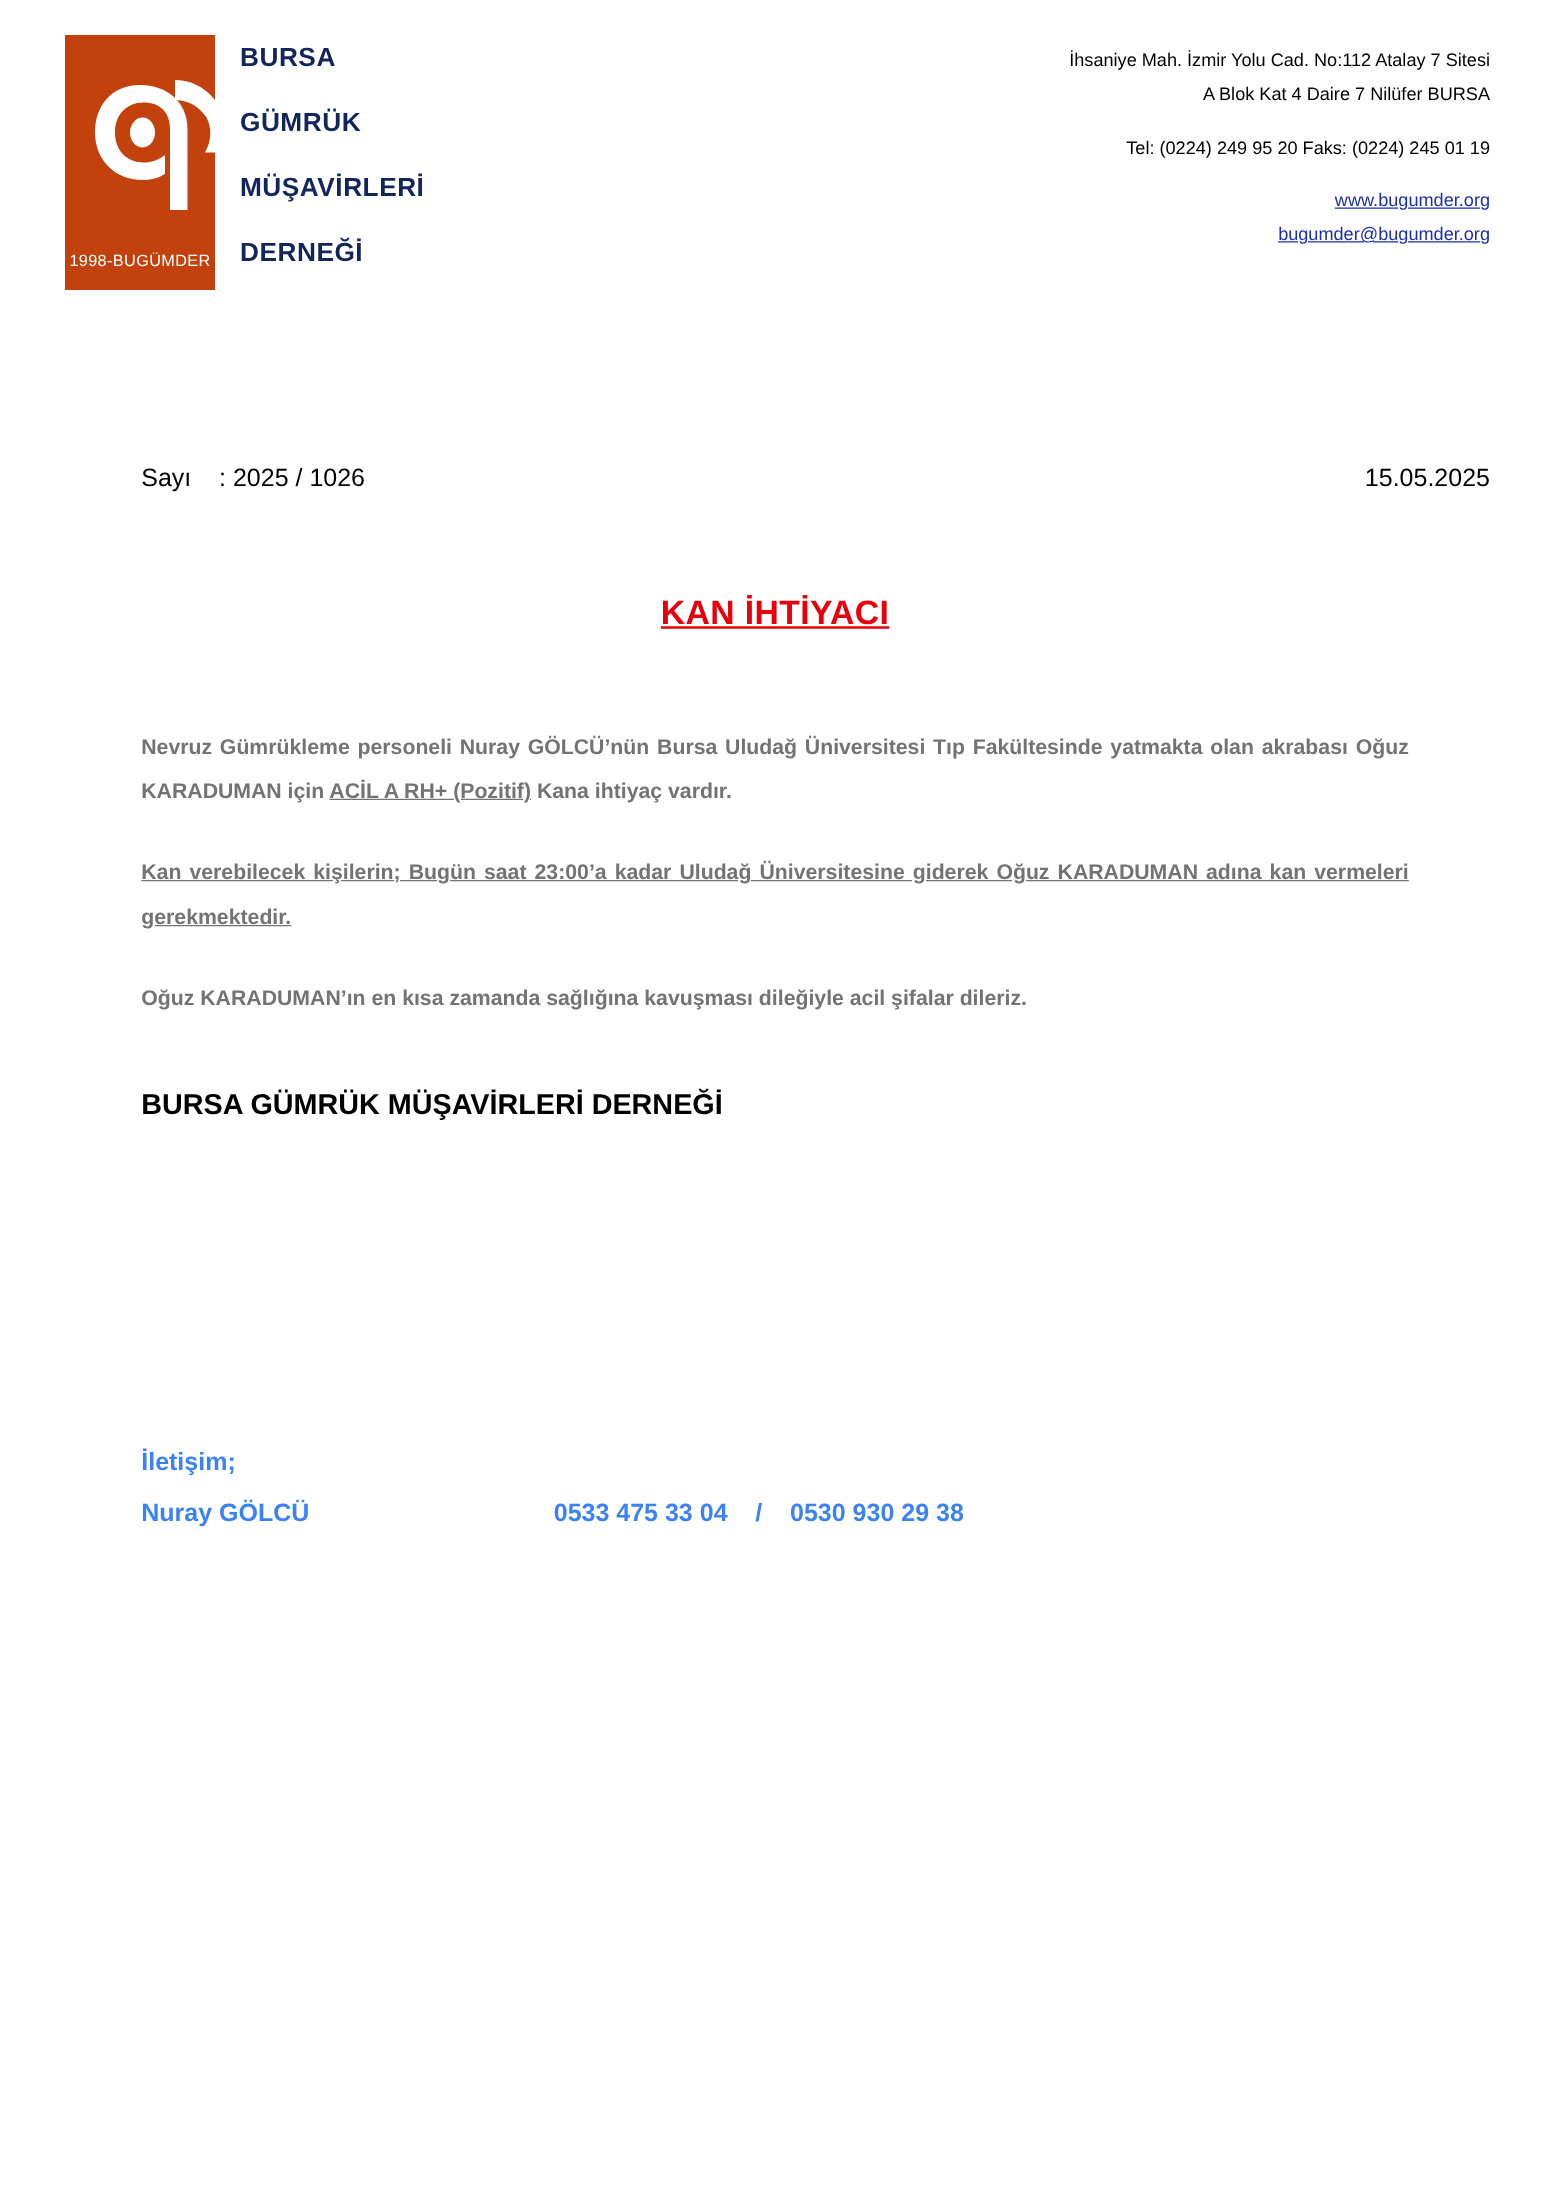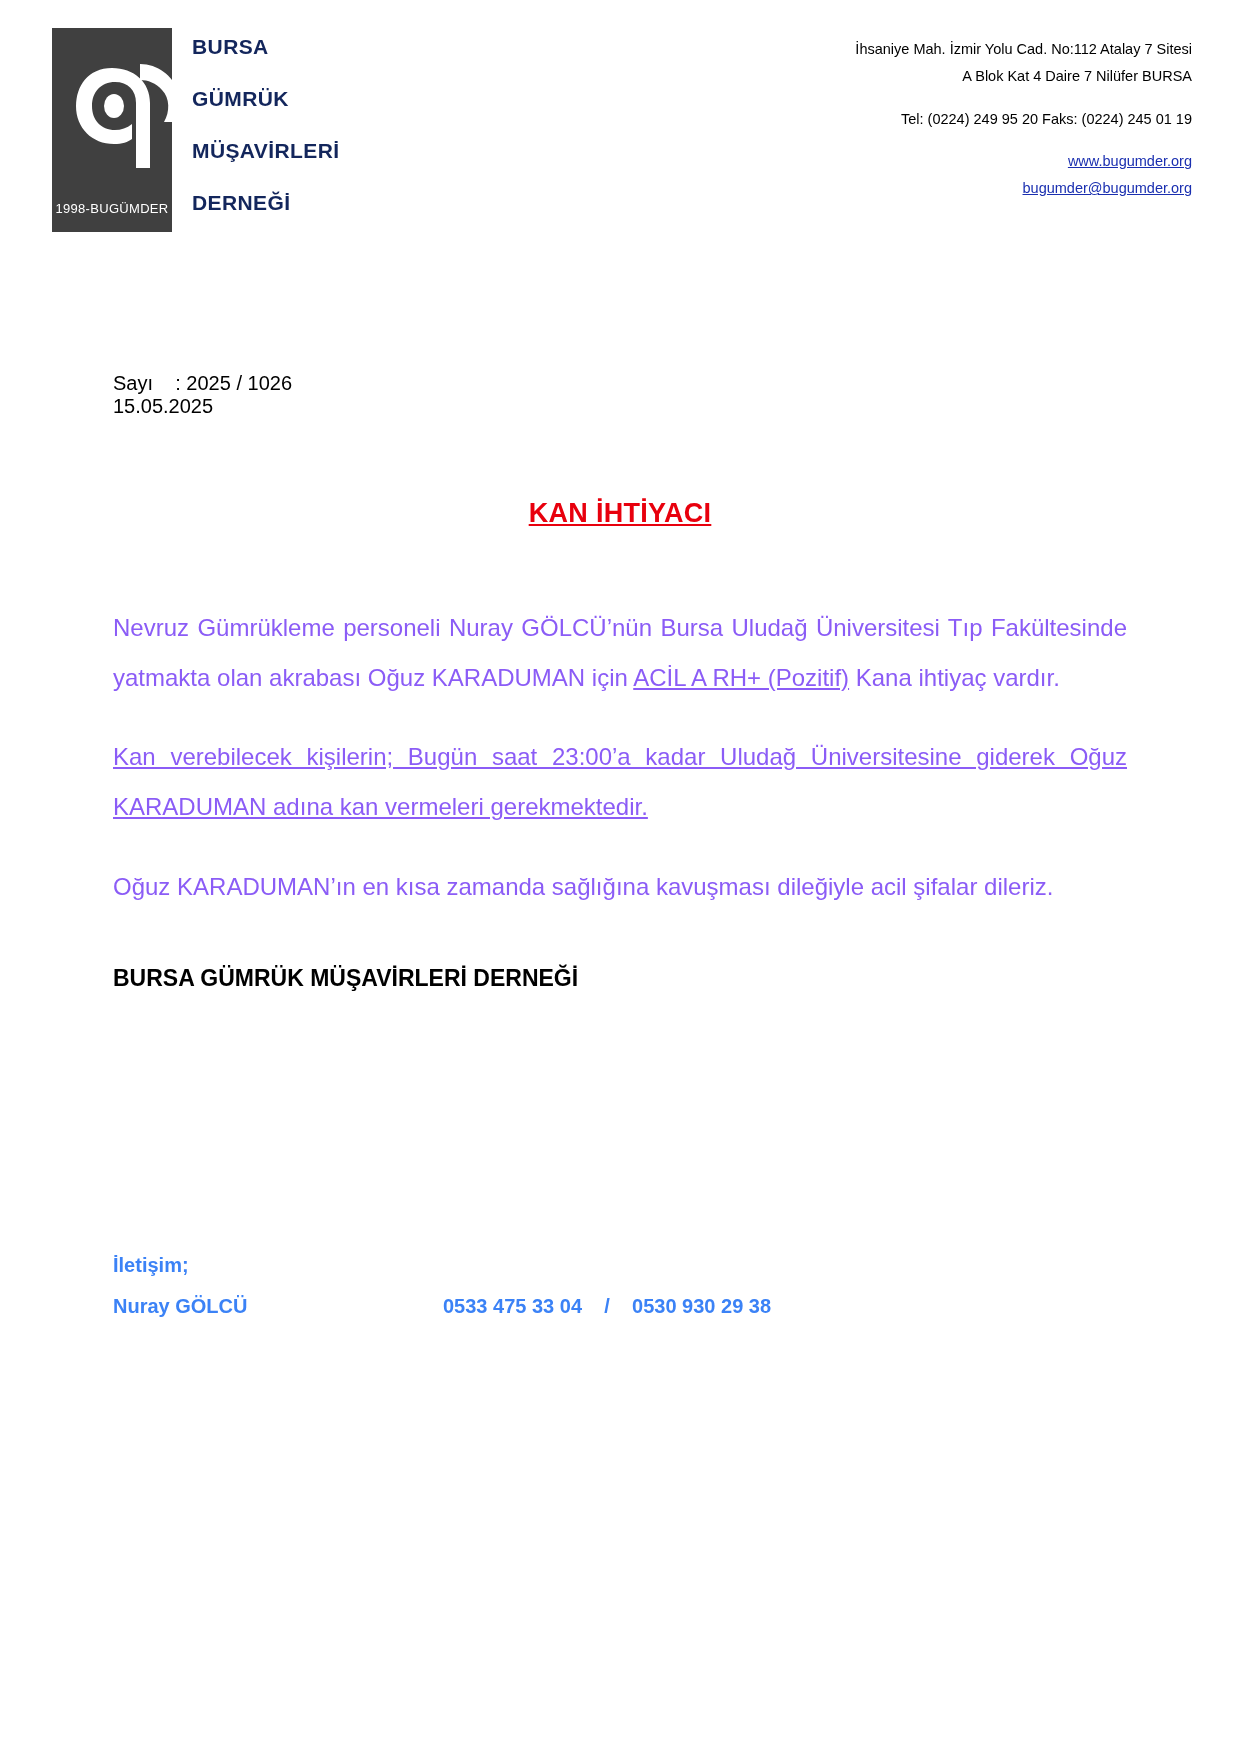--- a/index.html
+++ b/index.html
@@ -31,21 +31,21 @@
     box-sizing: border-box;
   }
   .logo-block {
     display: flex;
     align-items: flex-start;
     flex: 0 0 auto;
   }
   .logo-mark {
     width: 120px;
     height: 204px;
-    background: #404040;
+    background: #c2410c;
     position: relative;
     flex: 0 0 auto;
   }
   .logo-mark svg {
     display: block;
   }
   .logo-caption {
     position: absolute;
     bottom: 16px;
     left: 0;
@@ -84,46 +84,45 @@
   }
 
   
   .meta-row {
     display: flex;
     justify-content: space-between;
     padding: 0 48px 0 113px;
     margin-top: 140px;
     font-size: 20px;
     color: #000;
-    flex-direction: column;
   }
   .meta-row .sayi { white-space: pre; }
 
   
   .doc-title {
     text-align: center;
     margin-top: 80px;
     font-size: 27px;
     font-weight: bold;
     color: #e8000d;
     text-decoration: underline;
     letter-spacing: 0.3px;
   }
 
   
   .body-area {
     padding: 0 113px 0 113px;
     margin-top: 74px;
   }
   .para {
-    font-size: 24px;
-    font-weight: normal;
+    font-size: 17px;
+    font-weight: bold;
     line-height: 2.07;
     text-align: justify;
-    color: #8b5cf6;
+    color: #737373;
     margin: 0 0 30px 0;
   }
   .para.underline-all {
     text-decoration: underline;
   }
   .u { text-decoration: underline; }
 
   .signature {
     font-size: 23px;
     font-weight: bold;

